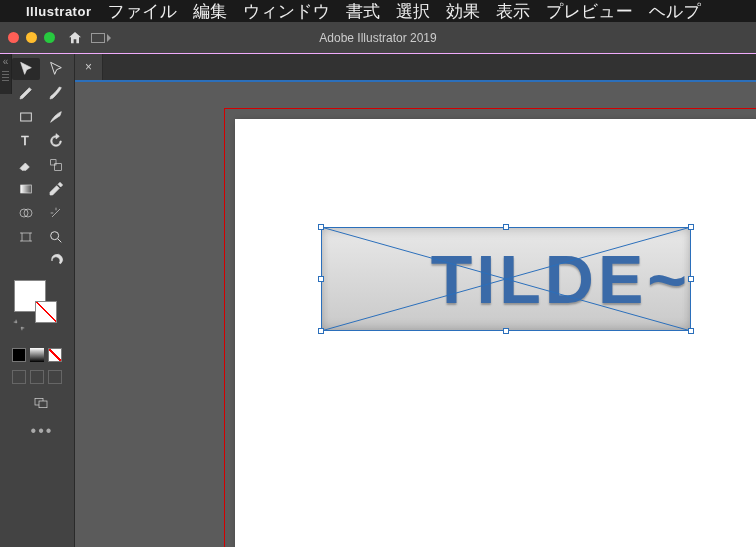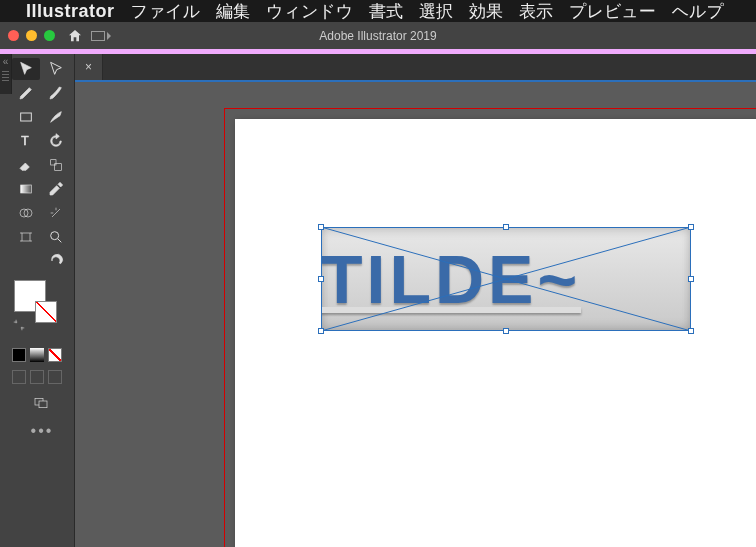--- a/index.html
+++ b/index.html
@@ -1,21 +1,21 @@
 <!DOCTYPE html>
 <html><head>
 <meta charset="utf-8">
 <style>
 * { margin:0; padding:0; box-sizing:border-box; font-family:"Hiragino Kaku Gothic Pro","Meiryo",sans-serif; }
 body { width:756px; height:547px; background:#323232; overflow:hidden; color:#ddd; font-size:12px; }
 .menubar { height:22px; background:#1a1a1a; display:flex; align-items:center; padding:0 10px; gap:16px; color:#eee; }
 .menubar .apple { font-size:14px; }
-.menubar .app { font-weight:bold; font-size:18px; letter-spacing:0.5px; }
+.menubar .app { font-weight:bold; font-size:13px; letter-spacing:0.5px; }
 .menubar span { font-size:17px; }
-.topbar { height:32px; background:#434343; display:flex; align-items:center; padding:0 8px; gap:2px; border-bottom:5px solid #f0abfc; position:relative; }
+.topbar { height:32px; background:#434343; display:flex; align-items:center; padding:0 8px; gap:2px; border-bottom:1px solid #f0abfc; position:relative; }
 .traffic { display:flex; gap:7px; }
 .traffic .dot { width:11px; height:11px; border-radius:50%; }
 .red{background:#ff5f56;} .yel{background:#ffbd2e;} .grn{background:#27c93f;}
 .topbar .home { margin-left:10px; fill:#ddd; }
 .topbar .arr { margin-left:6px; display:flex; align-items:center; gap:2px; }
 .arr .box{ width:14px;height:10px;border:1px solid #999; }
 .arr .tri{ width:0;height:0;border-left:4px solid #999;border-top:4px solid transparent;border-bottom:4px solid transparent;}
 .topbar .title { position:absolute; left:0; right:0; text-align:center; color:#ccc; font-size:12px; pointer-events:none; }
 .panel-tabs { width:12px; background:#2a2a2a; position:absolute; left:0; top:54px; height:40px; border-right:1px solid #222; }
 .panel-tabs::before { content:"«"; color:#888; font-size:10px; display:block; text-align:center; padding-top:2px;}
@@ -43,21 +43,21 @@
 .tab { background:#434343; display:flex; align-items:center; padding:0 10px; gap:6px; color:#ccc; font-size:11px; border-right:1px solid #2a2a2a;}
 .tab .x{ color:#ccc; font-size:12px;}
 .controlbar { height:26px; background:#434343; border-top:1px solid #2a2a2a; border-bottom:1px solid #555; display:flex; align-items:center; padding:0 8px; gap:8px; color:#ccc; font-size:11px;}
 .controlbar .underlined { text-decoration:underline; color:#bbb;}
 .controlbar svg { fill:#bbb; stroke:#bbb; }
 .canvas-wrap { flex:1; background:#5b5b5b; position:relative; overflow:hidden; }
 .canvas-wrap .blue-line { position:absolute; top:0; left:0; right:0; height:2px; background:#2b6fbb; }
 .bleed { position:absolute; left:149px; top:28px; width:558px; height:519px; border:1px solid #d40000; }
 .artboard { position:absolute; left:160px; top:39px; width:536px; height:497px; background:#fff; box-shadow:2px 2px 6px rgba(0,0,0,0.4); }
 .placed { position:absolute; left:86px; top:108px; width:370px; height:104px; }
-.placed .img { width:100%; height:100%; background:linear-gradient(#e8e8e8,#c9c9c9); display:flex; align-items:center; justify-content:flex-start; overflow:hidden; box-shadow:inset 0 4px 10px rgba(0,0,0,0.15), inset 0 -4px 10px rgba(0,0,0,0.15);text-decoration:underline; }
+.placed .img { width:100%; height:100%; background:linear-gradient(#e8e8e8,#c9c9c9); display:flex; align-items:center; justify-content:flex-end; overflow:hidden; box-shadow:inset 0 4px 10px rgba(0,0,0,0.15), inset 0 -4px 10px rgba(0,0,0,0.15); }
 .placed .txt { font-family:Arial,sans-serif; font-weight:800; font-size:68px; color:#3a6aa8; letter-spacing:4px; text-shadow:0 2px 2px rgba(0,0,0,0.3); }
 .placed .box { position:absolute; inset:0; border:1px solid #2b6fbb; pointer-events:none; }
 .placed .diag { position:absolute; inset:0; }
 .placed .diag line { stroke:#2b6fbb; stroke-width:1; }
 .handle { position:absolute; width:6px; height:6px; background:#fff; border:1px solid #2b6fbb; }
 .h-tl{top:-3px;left:-3px;} .h-tm{top:-3px;left:calc(50% - 3px);} .h-tr{top:-3px;right:-3px;}
 .h-ml{top:calc(50% - 3px);left:-3px;} .h-mr{top:calc(50% - 3px);right:-3px;}
 .h-bl{bottom:-3px;left:-3px;} .h-bm{bottom:-3px;left:calc(50% - 3px);} .h-br{bottom:-3px;right:-3px;}
 </style>
 </head>

